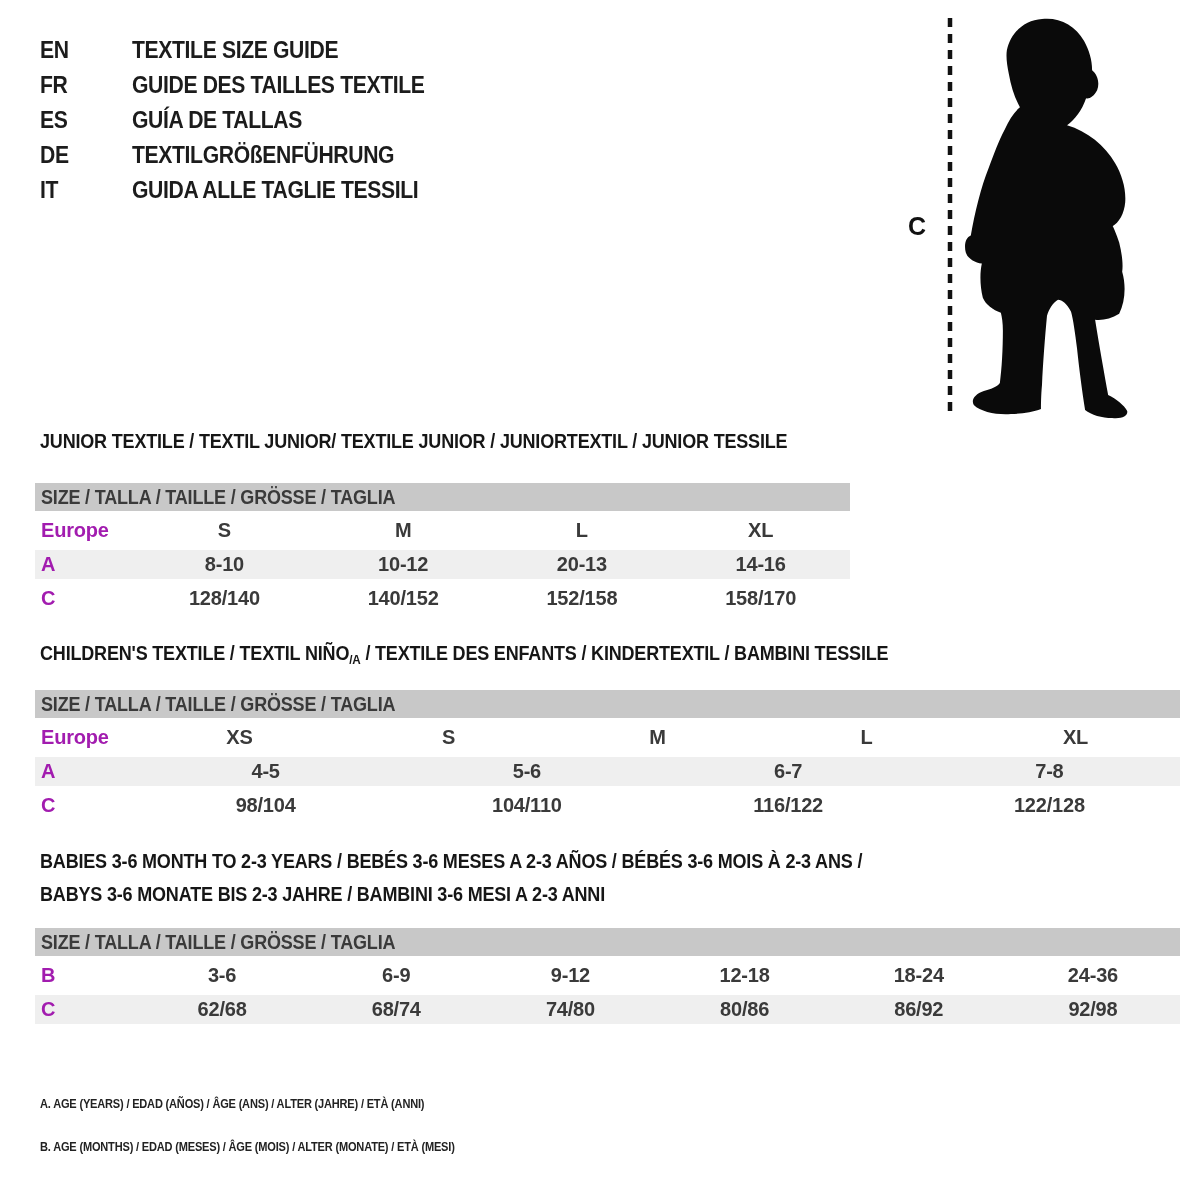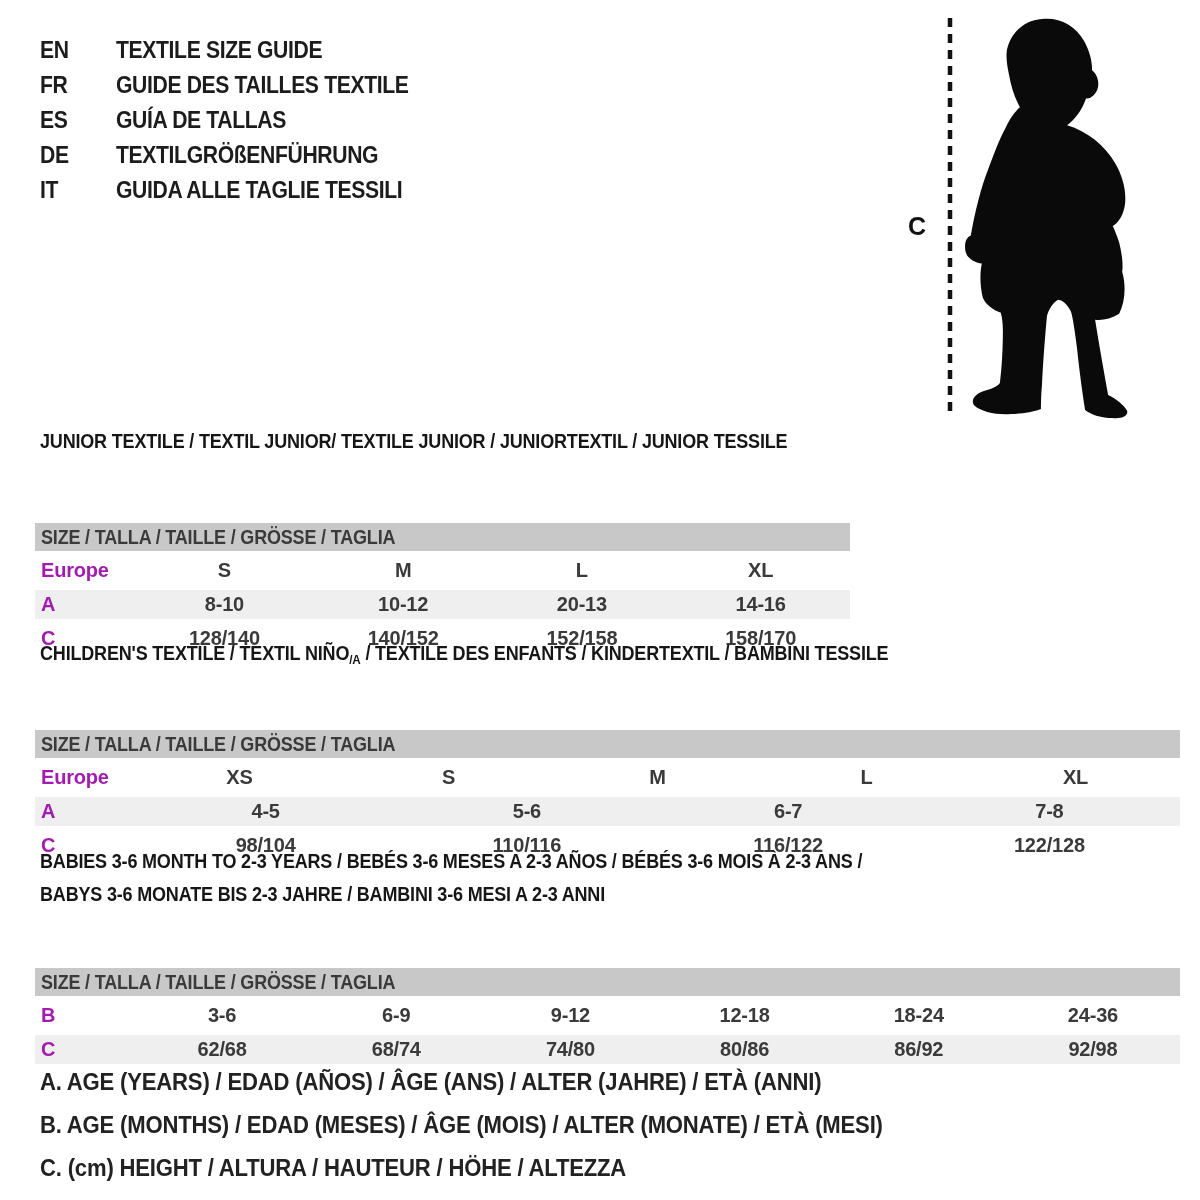--- a/index.html
+++ b/index.html
@@ -3,21 +3,21 @@
 <meta charset="utf-8">
 <style>
   * { margin:0; padding:0; box-sizing:border-box; }
   html,body { background:#fff; }
   .canvas {
     position:relative; width:1200px; height:1200px; background:#ffffff;
     font-family:"Liberation Sans", sans-serif; color:#1c1c1c; overflow:hidden;
   }
   
   .langs { position:absolute; left:40px; top:33px; }
-  .lang-row { display:flex; height:35px; align-items:center; }
+  .lang-row { display:flex; height:35px; align-items:center;gap:16px; }
   .lang-code {
     width:76px; font-size:23px; font-weight:700; letter-spacing:-0.4px;
     transform:scaleX(0.92); transform-origin:left center; color:#1c1c1c;
   }
   .lang-title {
     font-size:23px; font-weight:700; letter-spacing:-0.4px;
     transform:scaleX(0.92); transform-origin:left center; color:#1c1c1c; white-space:nowrap;
   }
   
   .c-label { position:absolute; left:908px; top:212px; font-size:25px; font-weight:700; color:#111; }
@@ -26,37 +26,37 @@
   
   .section { position:absolute; left:0; }
   .sec-title {
     position:absolute; left:40px; top:0; font-size:20px; font-weight:700; letter-spacing:-0.2px;
     color:#161616; white-space:nowrap; transform:scaleX(0.90); transform-origin:left center;
   }
   .sec-title .subsc { font-size:13px; vertical-align:-4px; font-weight:700; }
   .sizes-table { position:absolute; left:35px; }
   .t-header {
     background:#c8c8c8; height:28px; line-height:28px; padding-left:6px;
-    font-size:20px; font-weight:700; letter-spacing:-0.2px; color:#3a3a3a; white-space:nowrap;margin-top:40px;
+    font-size:20px; font-weight:700; letter-spacing:-0.2px; color:#3a3a3a; white-space:nowrap;
   }
   .t-header-inner { display:inline-block; transform:scaleX(0.90); transform-origin:left center; }
   .t-row { display:flex; height:29px; line-height:29px; margin-top:5px; background:#fff; }
   .t-row.shaded { background:#efefef; }
   .t-label {
     width:100px; padding-left:6px; font-size:20px; font-weight:700;
     letter-spacing:-0.2px; color:#a21caf; flex:none;
   }
   .t-cell {
     flex:1; text-align:center; font-size:20px; font-weight:700;
     letter-spacing:-0.2px; color:#3a3a3a;
   }
   
   .footnotes { position:absolute; left:40px; top:1068px; }
   .footnote {
-    height:43px; display:flex; align-items:flex-start; font-size:24px; font-weight:700;
+    height:43px; display:flex; align-items:flex-end; font-size:12px; font-weight:700;
     letter-spacing:-0.2px; color:#222; white-space:nowrap;
   }
   .footnote span { transform:scaleX(0.92); transform-origin:left center; display:inline-block; }
 </style>
 </head>
 <body>
 
 <div class="canvas">
 
   <div class="langs">
@@ -146,21 +146,21 @@
       <div class="t-row shaded">
         <div class="t-label">A</div>
         <div class="t-cell">4-5</div>
         <div class="t-cell">5-6</div>
         <div class="t-cell">6-7</div>
         <div class="t-cell">7-8</div>
       </div>
       <div class="t-row">
         <div class="t-label">C</div>
         <div class="t-cell">98/104</div>
-        <div class="t-cell">110/116</div>
+        <div class="t-cell">104/110</div>
         <div class="t-cell">116/122</div>
         <div class="t-cell">122/128</div>
       </div>
     </div>
   </div>
 
   <div class="section" style="top:850px; width:1200px; height:185px;">
     <div class="sec-title" style="top:0;">BABIES 3-6 MONTH TO 2-3 YEARS / BEBÉS 3-6 MESES A 2-3 AÑOS / BÉBÉS 3-6 MOIS À 2-3 ANS /</div>
     <div class="sec-title" style="top:33px;">BABYS 3-6 MONATE BIS 2-3 JAHRE / BAMBINI 3-6 MESI A 2-3 ANNI</div>
     <div class="sizes-table" style="top:78px; width:1145px;">
@@ -188,18 +188,15 @@
     </div>
   </div>
 
   <div class="footnotes">
     <div class="footnote">
         <span>A. AGE (YEARS) / EDAD (AÑOS) / ÂGE (ANS) / ALTER (JAHRE) / ETÀ (ANNI)</span>
       </div>
     <div class="footnote">
         <span>B. AGE (MONTHS) / EDAD (MESES) / ÂGE (MOIS) / ALTER (MONATE) / ETÀ (MESI)</span>
       </div>
-    <div class="footnote">
-        <span>C. (cm) HEIGHT / ALTURA / HAUTEUR / HÖHE / ALTEZZA</span>
-      </div>
   </div>
 
 </div>
 
 </body></html>

